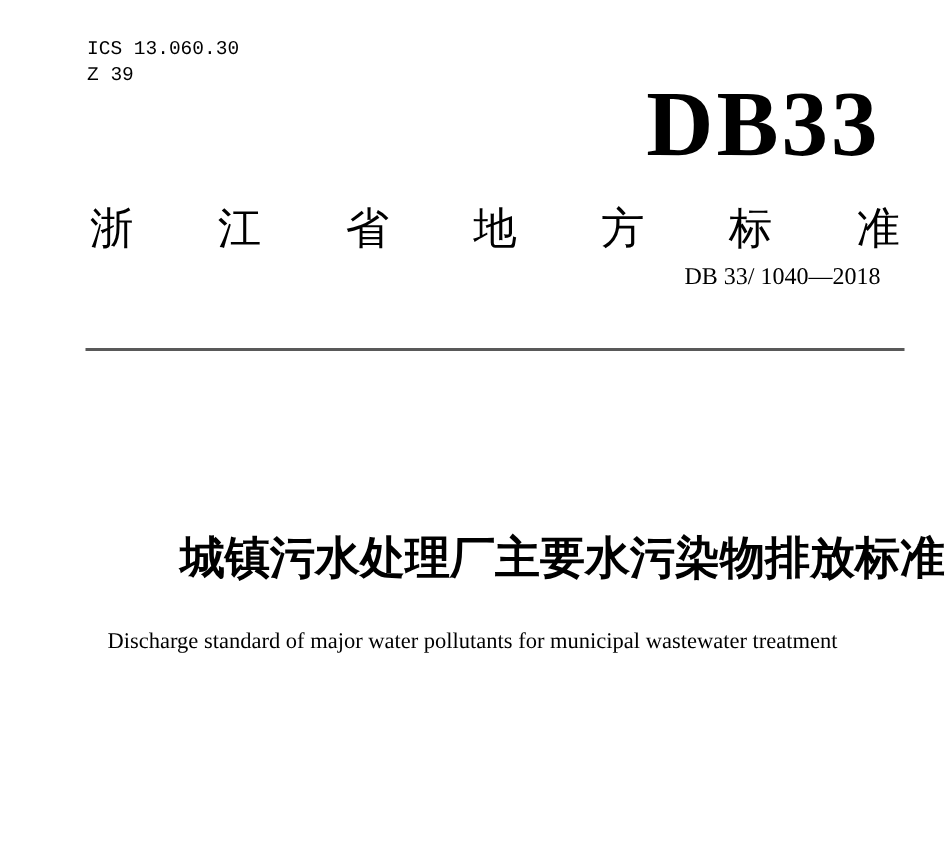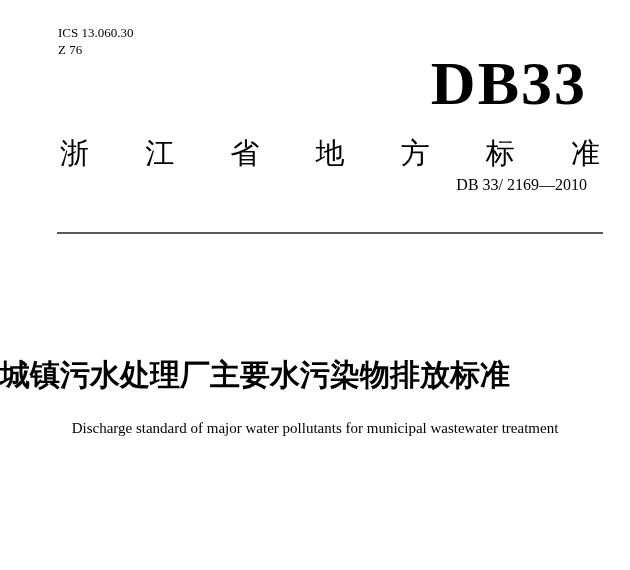--- a/index.html
+++ b/index.html
@@ -15,21 +15,21 @@
     color: #000000;
     font-family: "Liberation Serif", serif;
     overflow: hidden;
   }
   .ics-block {
     position: absolute;
     left: 58px;
     top: 24px;
     font-size: 13px;
     line-height: 17px;
-    font-family: Liberation Serif, serif;
+    font-family: Liberation Mono, monospace;
   }
   .db33-logo {
     position: absolute;
     right: 43px;
     top: 52px;
     font-size: 62px;
     font-weight: bold;
     line-height: 1;
     letter-spacing: 2px;
     font-family: "Liberation Serif", serif;
@@ -64,49 +64,49 @@
   }
   .title-zh {
     position: absolute;
     left: 0;
     top: 356px;
     width: 100%;
     margin: 0;
     font-size: 30px;
     line-height: 38px;
     font-weight: bold;
-    text-align: left;
-    font-family: Liberation Serif, serif;
+    text-align: right;
+    font-family: Liberation Mono, monospace;
   }
   .title-en {
     position: absolute;
     left: 0;
     top: 418px;
     width: 100%;
     text-align: center;
     font-size: 15px;
     line-height: 21px;
     font-family: "Liberation Serif", serif;
   }
 </style>
 </head>
 <body>
 
 <div class="page" style="color: rgb(0, 0, 0); background: rgb(255, 255, 255);">
 
   <div class="ics-block">
     <div>ICS 13.060.30</div>
-    <div>Z 76</div>
+    <div>Z 39</div>
   </div>
 
   <div class="db33-logo">DB33</div>
 
   <div class="standard-type">浙 江 省 地 方 标 准</div>
 
-  <div class="standard-number">DB 33/ 2169—2010</div>
+  <div class="standard-number">DB 33/ 1040—2018</div>
 
   <div class="rule" style="background: rgb(89, 89, 89);"></div>
 
   <h1 class="title-zh">城镇污水处理厂主要水污染物排放标准</h1>
 
   <div class="title-en">
     <div>Discharge standard of major water pollutants for municipal wastewater treatment</div>
   </div>
 
 </div>

